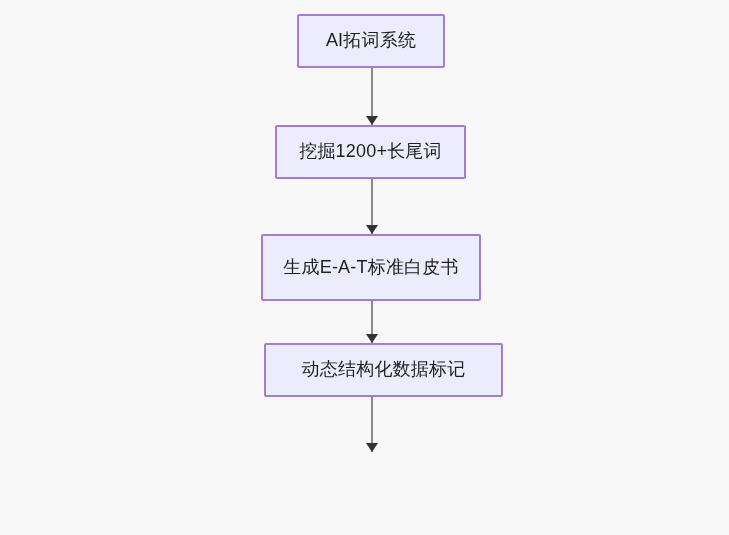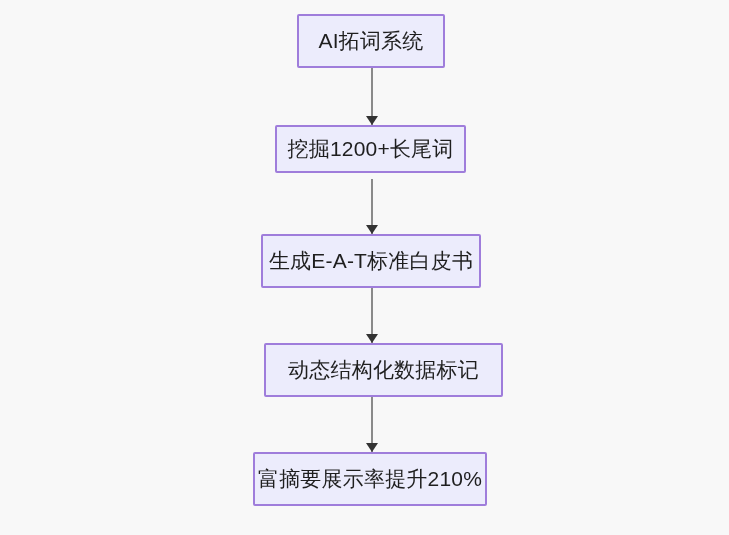--- a/index.html
+++ b/index.html
@@ -23,21 +23,21 @@
   .node {
     position: absolute;
     box-sizing: border-box;
     background: #ececfc;
     border: 2px solid #9f7ddb;
     border-radius: 2px;
     display: flex;
     align-items: center;
     justify-content: center;
     color: #1f1f1f;
-    font-size: 21px;
+    font-size: 18px;
     line-height: 1.2;
     letter-spacing: 0.2px;
     white-space: nowrap;
   }
 
   .node-label {
     display: block;
   }
 
   .edge {
@@ -81,26 +81,23 @@
     <div class="edge-arrow" style="top: 46px; border-top-color: rgb(51, 51, 51);"></div>
   </div>
   <div class="edge" style="left: 371px; top: 397px; height: 55px;">
     <div class="edge-line" style="height: 55px; background: rgb(138, 138, 138);"></div>
     <div class="edge-arrow" style="top: 46px; border-top-color: rgb(51, 51, 51);"></div>
   </div>
 
   <div class="node" style="left: 297px; top: 14px; width: 148px; height: 54px; background: rgb(236, 236, 252); border-color: rgb(159, 125, 219); color: rgb(31, 31, 31);">
     <span class="node-label">AI拓词系统</span>
   </div>
-  <div class="node" style="left: 275px; top: 125px; width: 191px; height: 48px; background: rgb(236, 236, 252); border-color: rgb(159, 125, 219); color: rgb(31, 31, 31);">
+  <div class="node" style="left: 275px; top: 125px; width: 191px; height: 54px; background: rgb(236, 236, 252); border-color: rgb(159, 125, 219); color: rgb(31, 31, 31);">
     <span class="node-label">挖掘1200+长尾词</span>
   </div>
-  <div class="node" style="left: 261px; top: 234px; width: 220px; height: 54px; background: rgb(236, 236, 252); border-color: rgb(159, 125, 219); color: rgb(31, 31, 31);">
+  <div class="node" style="left: 261px; top: 234px; width: 220px; height: 67px; background: rgb(236, 236, 252); border-color: rgb(159, 125, 219); color: rgb(31, 31, 31);">
     <span class="node-label">生成E-A-T标准白皮书</span>
   </div>
   <div class="node" style="left: 264px; top: 343px; width: 239px; height: 54px; background: rgb(236, 236, 252); border-color: rgb(159, 125, 219); color: rgb(31, 31, 31);">
     <span class="node-label">动态结构化数据标记</span>
   </div>
-  <div class="node" style="left: 253px; top: 452px; width: 234px; height: 54px; background: rgb(236, 236, 252); border-color: rgb(159, 125, 219); color: rgb(31, 31, 31);">
-    <span class="node-label">富摘要展示率提升210%</span>
-  </div>
 
 </div>
 
 </body></html>

